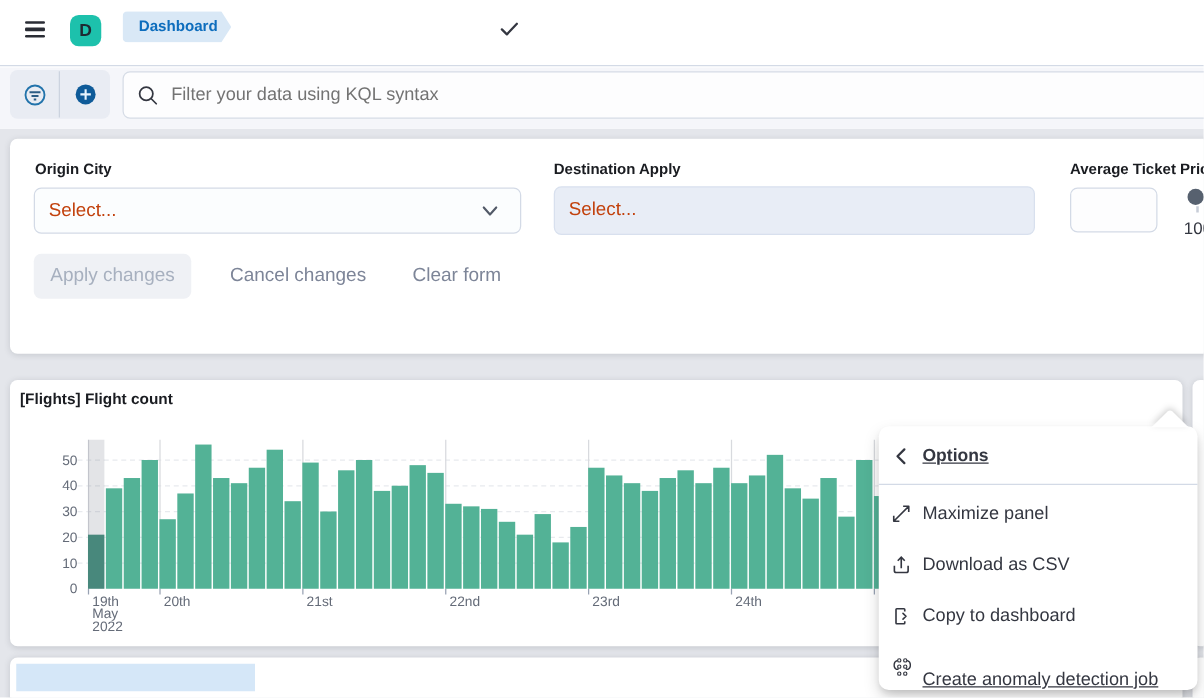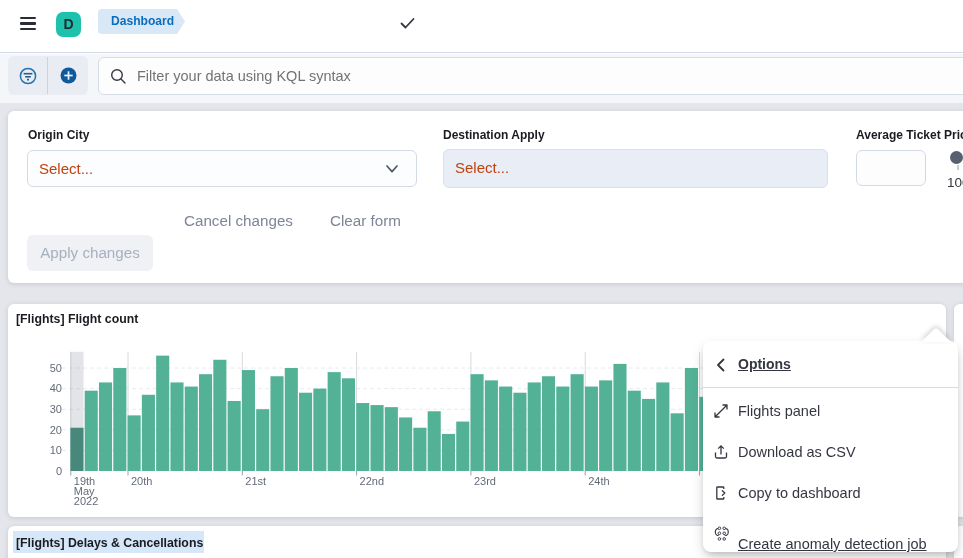--- a/index.html
+++ b/index.html
@@ -39,21 +39,21 @@
 #lab1 { left:28px; top:128px; }
 #lab2 { left:443px; top:128px; }
 #lab3 { left:856px; top:128px; width:120px; white-space:nowrap; }
 #sel1 { left:27px; top:150px; width:390px; height:37px; background:#fbfdfe; border:1px solid #d3dae6; border-radius:6px; }
 #sel1 .ph, #sel2 .ph { position:absolute; left:11px; top:9px; font-size:15px; color:#c2410c;text-align:center; }
 #sel2 { left:443px; top:149px; width:385px; height:39px; background:#e8edf6; border:1px solid #d8e0ee; border-radius:6px; }
 #num3 { left:856px; top:150px; width:70px; height:36px; background:#fdfdfe; border:1px solid #d3dae6; border-radius:6px; }
 #sldot { left:950px; top:151px; width:13px; height:13px; border-radius:50%; background:#57616f; }
 #sltick { left:957px; top:165px; width:2px; height:5px; background:#c7cdd7; }
 #sllab { left:947px; top:175px; font-size:13.5px; color:#343741; }
-#applybtn { left:27px; top:203px; width:126px; height:36px; background:#eff1f5; border-radius:6px; color:#a7b0bf; font-weight:400; font-size:15.2px; text-align:center; line-height:36px;margin-top:32px; }
+#applybtn { left:27px; top:203px; width:126px; height:36px; background:#eff1f5; border-radius:6px; color:#a7b0bf; font-weight:400; font-size:15.2px; text-align:center; line-height:36px; }
 #cancelbtn { left:184px; top:212px; font-size:15.2px; font-weight:400; color:#7d8598; }
 #clearbtn { left:330px; top:212px; font-size:15.2px; font-weight:400; color:#7d8598; }
 
 .ptitle { font-size:12.3px; font-weight:700; color:#1a1c21; }
 #chtitle { left:16px; top:312px; }
 #btitlebg { left:13px; top:531px; width:191px; height:22px; background:#d5e7f8; }
 #btitle { left:16px; top:536px; }
 
 
 #popup { left:703px; top:341px; width:255px; height:211px; background:#fff; border-radius:8px;
@@ -204,36 +204,35 @@
       <text x="237.3" y="180.5" font-size="11" fill="#646b78">21st</text>
       <text x="351.6" y="180.5" font-size="11" fill="#646b78">22nd</text>
       <text x="465.9" y="180.5" font-size="11" fill="#646b78">23rd</text>
       <text x="580.2" y="180.5" font-size="11" fill="#646b78">24th</text>
       <text x="65.8" y="190.5" font-size="11" fill="#646b78">May</text>
       <text x="65.8" y="200.5" font-size="11" fill="#646b78">2022</text>
     </svg>
 
   <div id="bpanel" class="abs panel"></div>
   <div id="btitlebg" class="abs"></div>
-  <div id="btitle" class="abs ptitle">[Flights] Delays &amp; Cancellations</div>
 
   <div id="popup" class="abs"></div>
   <svg id="poparrow" class="abs" width="30" height="16" viewBox="0 0 30 16">
       <path d="M0 16 L13 3.2 Q15 1.4 17 3.2 L30 16 Z" fill="#fff"></path>
     </svg>
   <svg class="picon" style="top:357px" width="16" height="16" viewBox="0 0 16 16">
       <path d="M10.5 2.5 L5 8 L10.5 13.5" fill="none" stroke="#343741" stroke-width="1.8" stroke-linecap="round" stroke-linejoin="round"></path>
     </svg>
   <div id="popt">Options</div>
   <div id="popdiv" class="abs"></div>
 
   <svg class="picon" style="top:403px" width="16" height="16" viewBox="0 0 16 16">
     <path d="M2.2 13.8 L13.8 2.2 M2 9.5 L2 14 L6.5 14 M9.5 2 L14 2 L14 6.5" fill="none" stroke="#343741" stroke-width="1.3" stroke-linejoin="round"></path>
   </svg>
-  <div class="pitem" style="top:403px">Flights panel</div>
+  <div class="pitem" style="top:403px">Maximize panel</div>
 
   <svg class="picon" style="top:443.5px" width="16" height="16" viewBox="0 0 16 16">
     <path d="M2.5 8.5 L2.5 12.5 Q2.5 14 4 14 L12 14 Q13.5 14 13.5 12.5 L13.5 8.5" fill="none" stroke="#343741" stroke-width="1.3"></path>
     <path d="M8 10.5 L8 2 M5.2 4.6 L8 1.8 L10.8 4.6" fill="none" stroke="#343741" stroke-width="1.3"></path>
   </svg>
   <div class="pitem" style="top:444px">Download as CSV</div>
 
   <svg class="picon" style="top:484.5px" width="16" height="16" viewBox="0 0 16 16">
     <path d="M10.8 4.1 L10.8 2.6 Q10.8 2 10.2 2 L4.4 2 Q3.8 2 3.8 2.6 L3.8 13.4 Q3.8 14 4.4 14 L10.2 14 Q10.8 14 10.8 13.4 L10.8 11.9" fill="none" stroke="#343741" stroke-width="1.3"></path>
     <path d="M9.4 5.7 L11.8 8 L9.4 10.3" fill="none" stroke="#343741" stroke-width="1.3" stroke-linejoin="round" stroke-linecap="round"></path>

